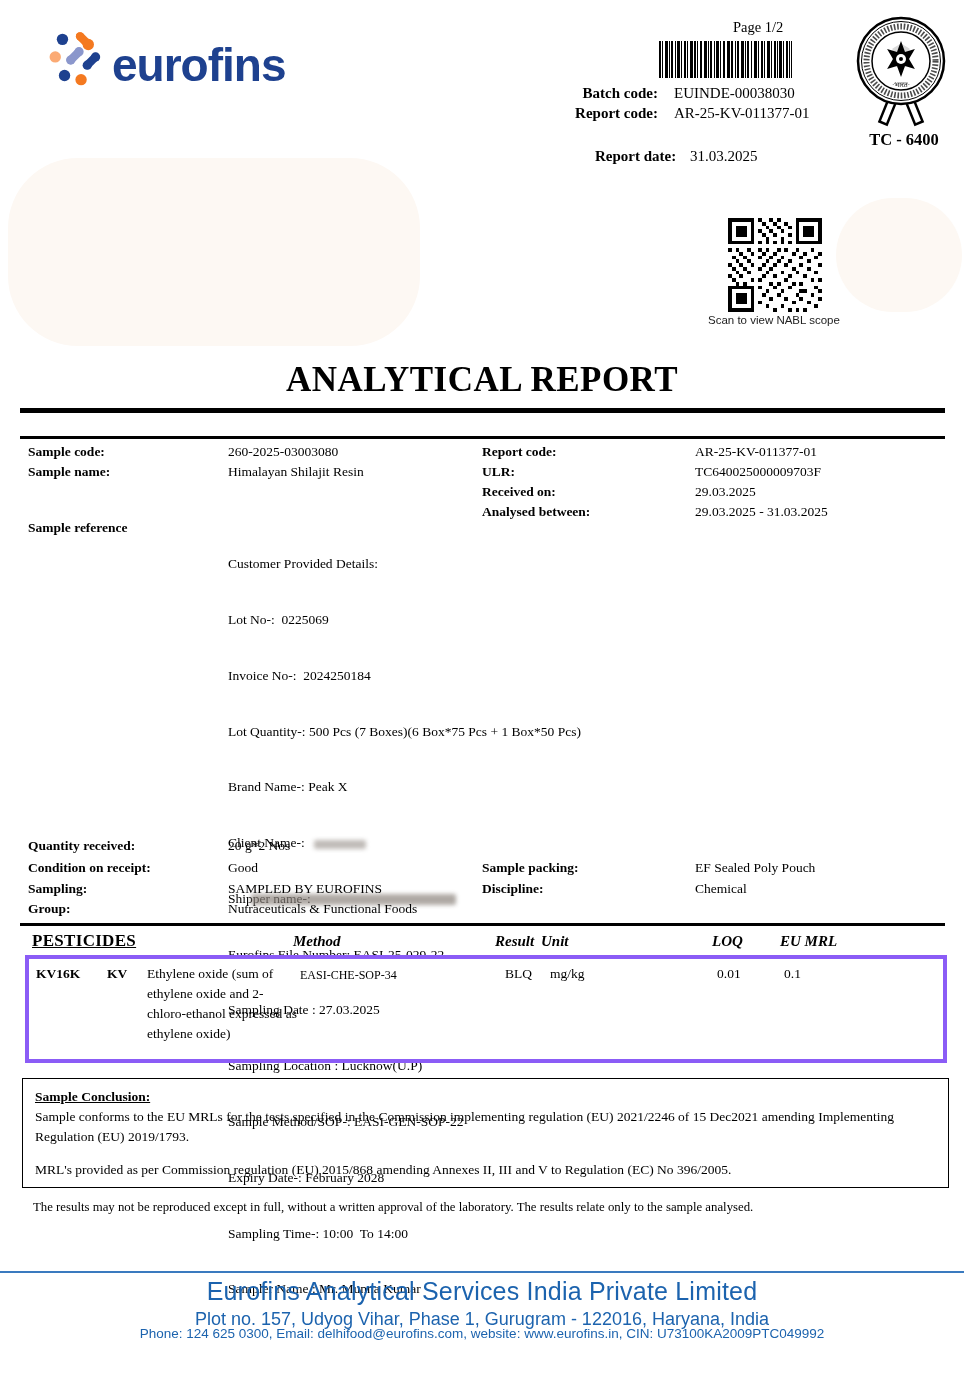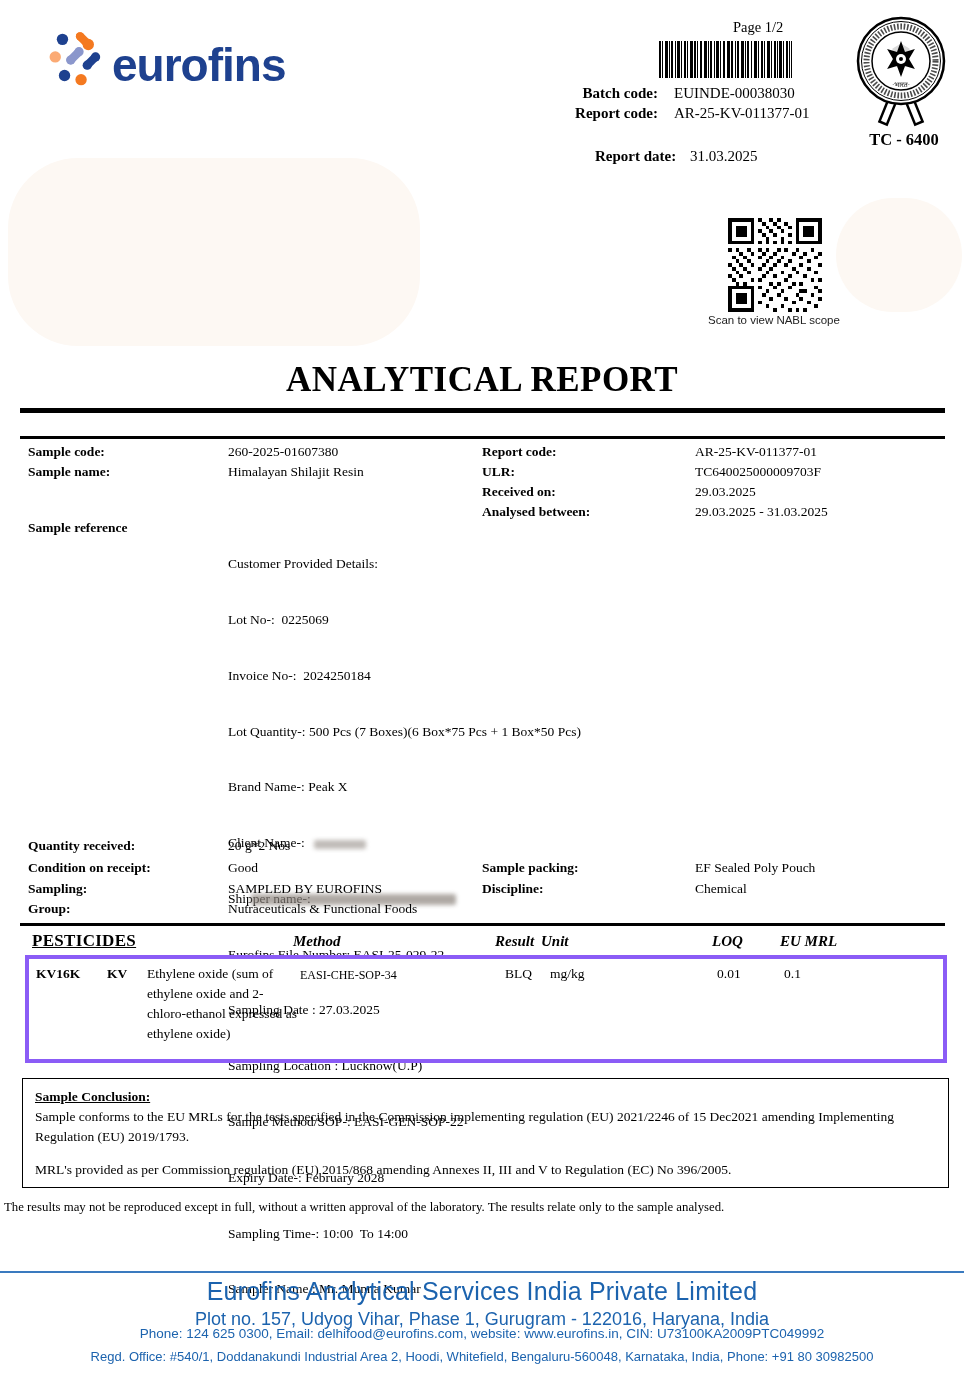--- a/index.html
+++ b/index.html
@@ -188,21 +188,21 @@
 
   <div class="abs report-title" style="top:360px;">ANALYTICAL REPORT</div>
   <div class="rule" style="left:20px; top:408px; width:925px; height:4.5px;"></div>
   <div class="rule" style="left:20px; top:436px; width:925px; height:2.5px;"></div>
 
   <div class="abs col b" style="left:28px; top:442px;">
     <div>Sample code:</div>
     <div>Sample name:</div>
   </div>
   <div class="abs col" style="left:228px; top:442px;">
-    <div>260-2025-01607380</div>
+    <div>260-2025-03003080</div>
     <div>Himalayan Shilajit Resin</div>
   </div>
   <div class="abs col b" style="left:482px; top:442px;">
     <div>Report code:</div>
     <div>ULR:</div>
     <div>Received on:</div>
     <div>Analysed between:</div>
   </div>
   <div class="abs col" style="left:695px; top:442px;">
     <div>AR-25-KV-011377-01</div>
@@ -274,21 +274,20 @@
     <div class="cell" style="left:755px; top:5px;">0.1</div>
   </div>
 
   <div class="conc-box" style="left:22px; top:1078px; width:927px; height:110px;">
     <div class="conc-head">Sample Conclusion:</div>
     <div>Sample conforms to the EU MRLs for the tests specified in the Commission implementing regulation (EU) 2021/2246 of 15 Dec2021 amending Implementing Regulation (EU) 2019/1793.</div>
     <div style="height:13px;"></div>
     <div>MRL's provided as per Commission regulation (EU) 2015/868 amending Annexes II, III and V to Regulation (EC) No 396/2005.</div>
   </div>
 
-  <div class="abs disclaimer" style="left:4px; top:1200px; width:920px;">The results may not be reproduced except in full, without a written approval of the laboratory. The results relate only to the sample analysed.</div>
+  <div class="abs disclaimer" style="left:33px; top:1200px; width:920px;">The results may not be reproduced except in full, without a written approval of the laboratory. The results relate only to the sample analysed.</div>
 
   <div class="footer-rule" style="top:1271px;"></div>
   <div class="abs footer f-company" style="top:1277px;">Eurofins Analytical Services India Private Limited</div>
   <div class="abs footer f-addr1" style="top:1309px;">Plot no. 157, Udyog Vihar, Phase 1, Gurugram - 122016, Haryana, India</div>
   <div class="abs footer f-addr2" style="top:1326px;">Phone: 124 625 0300, Email: delhifood@eurofins.com, website: www.eurofins.in, CIN: U73100KA2009PTC049992</div>
-  <div class="abs footer f-addr3" style="top:1349px;">Regd. Office: #540/1, Doddanakundi Industrial Area 2, Hoodi, Whitefield, Bengaluru-560048, Karnataka, India, Phone: +91 80 30982500</div>
 
 </div>
 
 </body></html>

